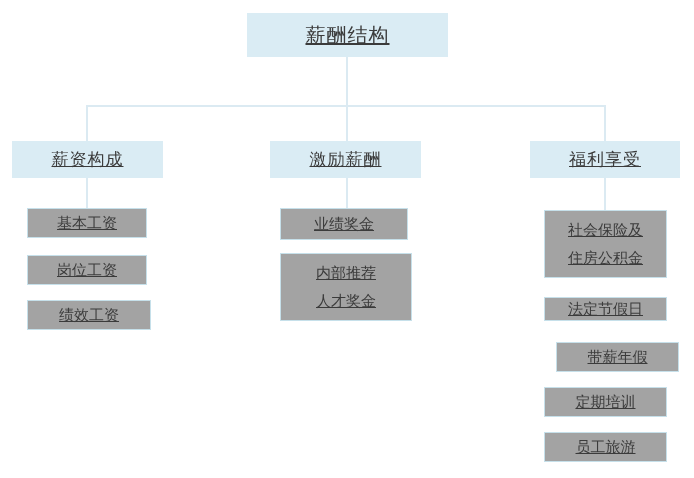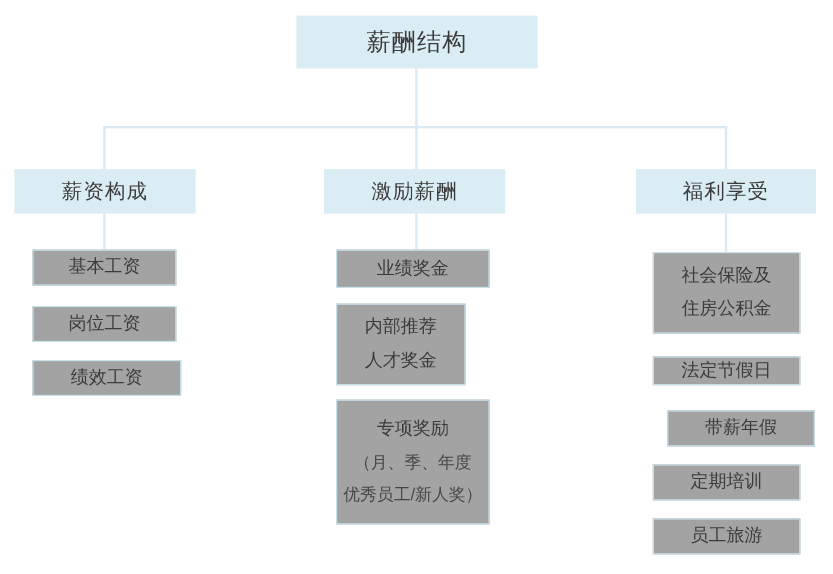--- a/index.html
+++ b/index.html
@@ -5,21 +5,21 @@
   html,body{margin:0;padding:0;background:#ffffff;}
   .canvas{
     position:relative;width:694px;height:478px;background:#ffffff;overflow:hidden;
     font-family:"Liberation Sans","DejaVu Sans",sans-serif;color:#3b3b3b;
   }
   .conn{position:absolute;background:#dbeaf2;}
   .conn.v{width:2px;}
   .conn.h{height:2px;}
   .node{
     position:absolute;box-sizing:border-box;display:flex;flex-direction:column;
-    align-items:center;justify-content:center;text-align:center;
+    align-items:center;justify-content:center;text-align:center;text-decoration:underline;
   }
   .node span{display:block;}
   .root{background:#daecf4;font-size:20px;letter-spacing:1px;}
   .hdr{background:#daecf4;font-size:17px;letter-spacing:1px;}
   .child{background:#a3a3a3;border:1px solid #c6e0ea;font-size:15px;line-height:28px;}
   .child .sub{font-size:14px;line-height:27px;color:#474747;}
 </style>
 </head>
 <body>
 
@@ -53,28 +53,23 @@
   <div class="node child" style="left:27px;top:255px;width:120px;height:30px">
     <span>岗位工资</span>
   </div>
   <div class="node child" style="left:27px;top:300px;width:124px;height:30px">
     <span>绩效工资</span>
   </div>
 
   <div class="node child" style="left:280px;top:208px;width:128px;height:32px">
     <span>业绩奖金</span>
   </div>
-  <div class="node child" style="left:280px;top:253px;width:108px;height:68px">
+  <div class="node child" style="left:280px;top:253px;width:132px;height:68px">
     <span>内部推荐</span>
     <span>人才奖金</span>
-  </div>
-  <div class="node child" style="left:280px;top:333px;width:128px;height:104px">
-    <span>专项奖励</span>
-    <span class="sub">（月、季、年度</span>
-    <span class="sub">优秀员工/新人奖）</span>
   </div>
 
   <div class="node child" style="left:544px;top:210px;width:123px;height:68px">
     <span>社会保险及</span>
     <span>住房公积金</span>
   </div>
   <div class="node child" style="left:544px;top:297px;width:123px;height:24px">
     <span>法定节假日</span>
   </div>
   <div class="node child" style="left:556px;top:342px;width:123px;height:30px">

